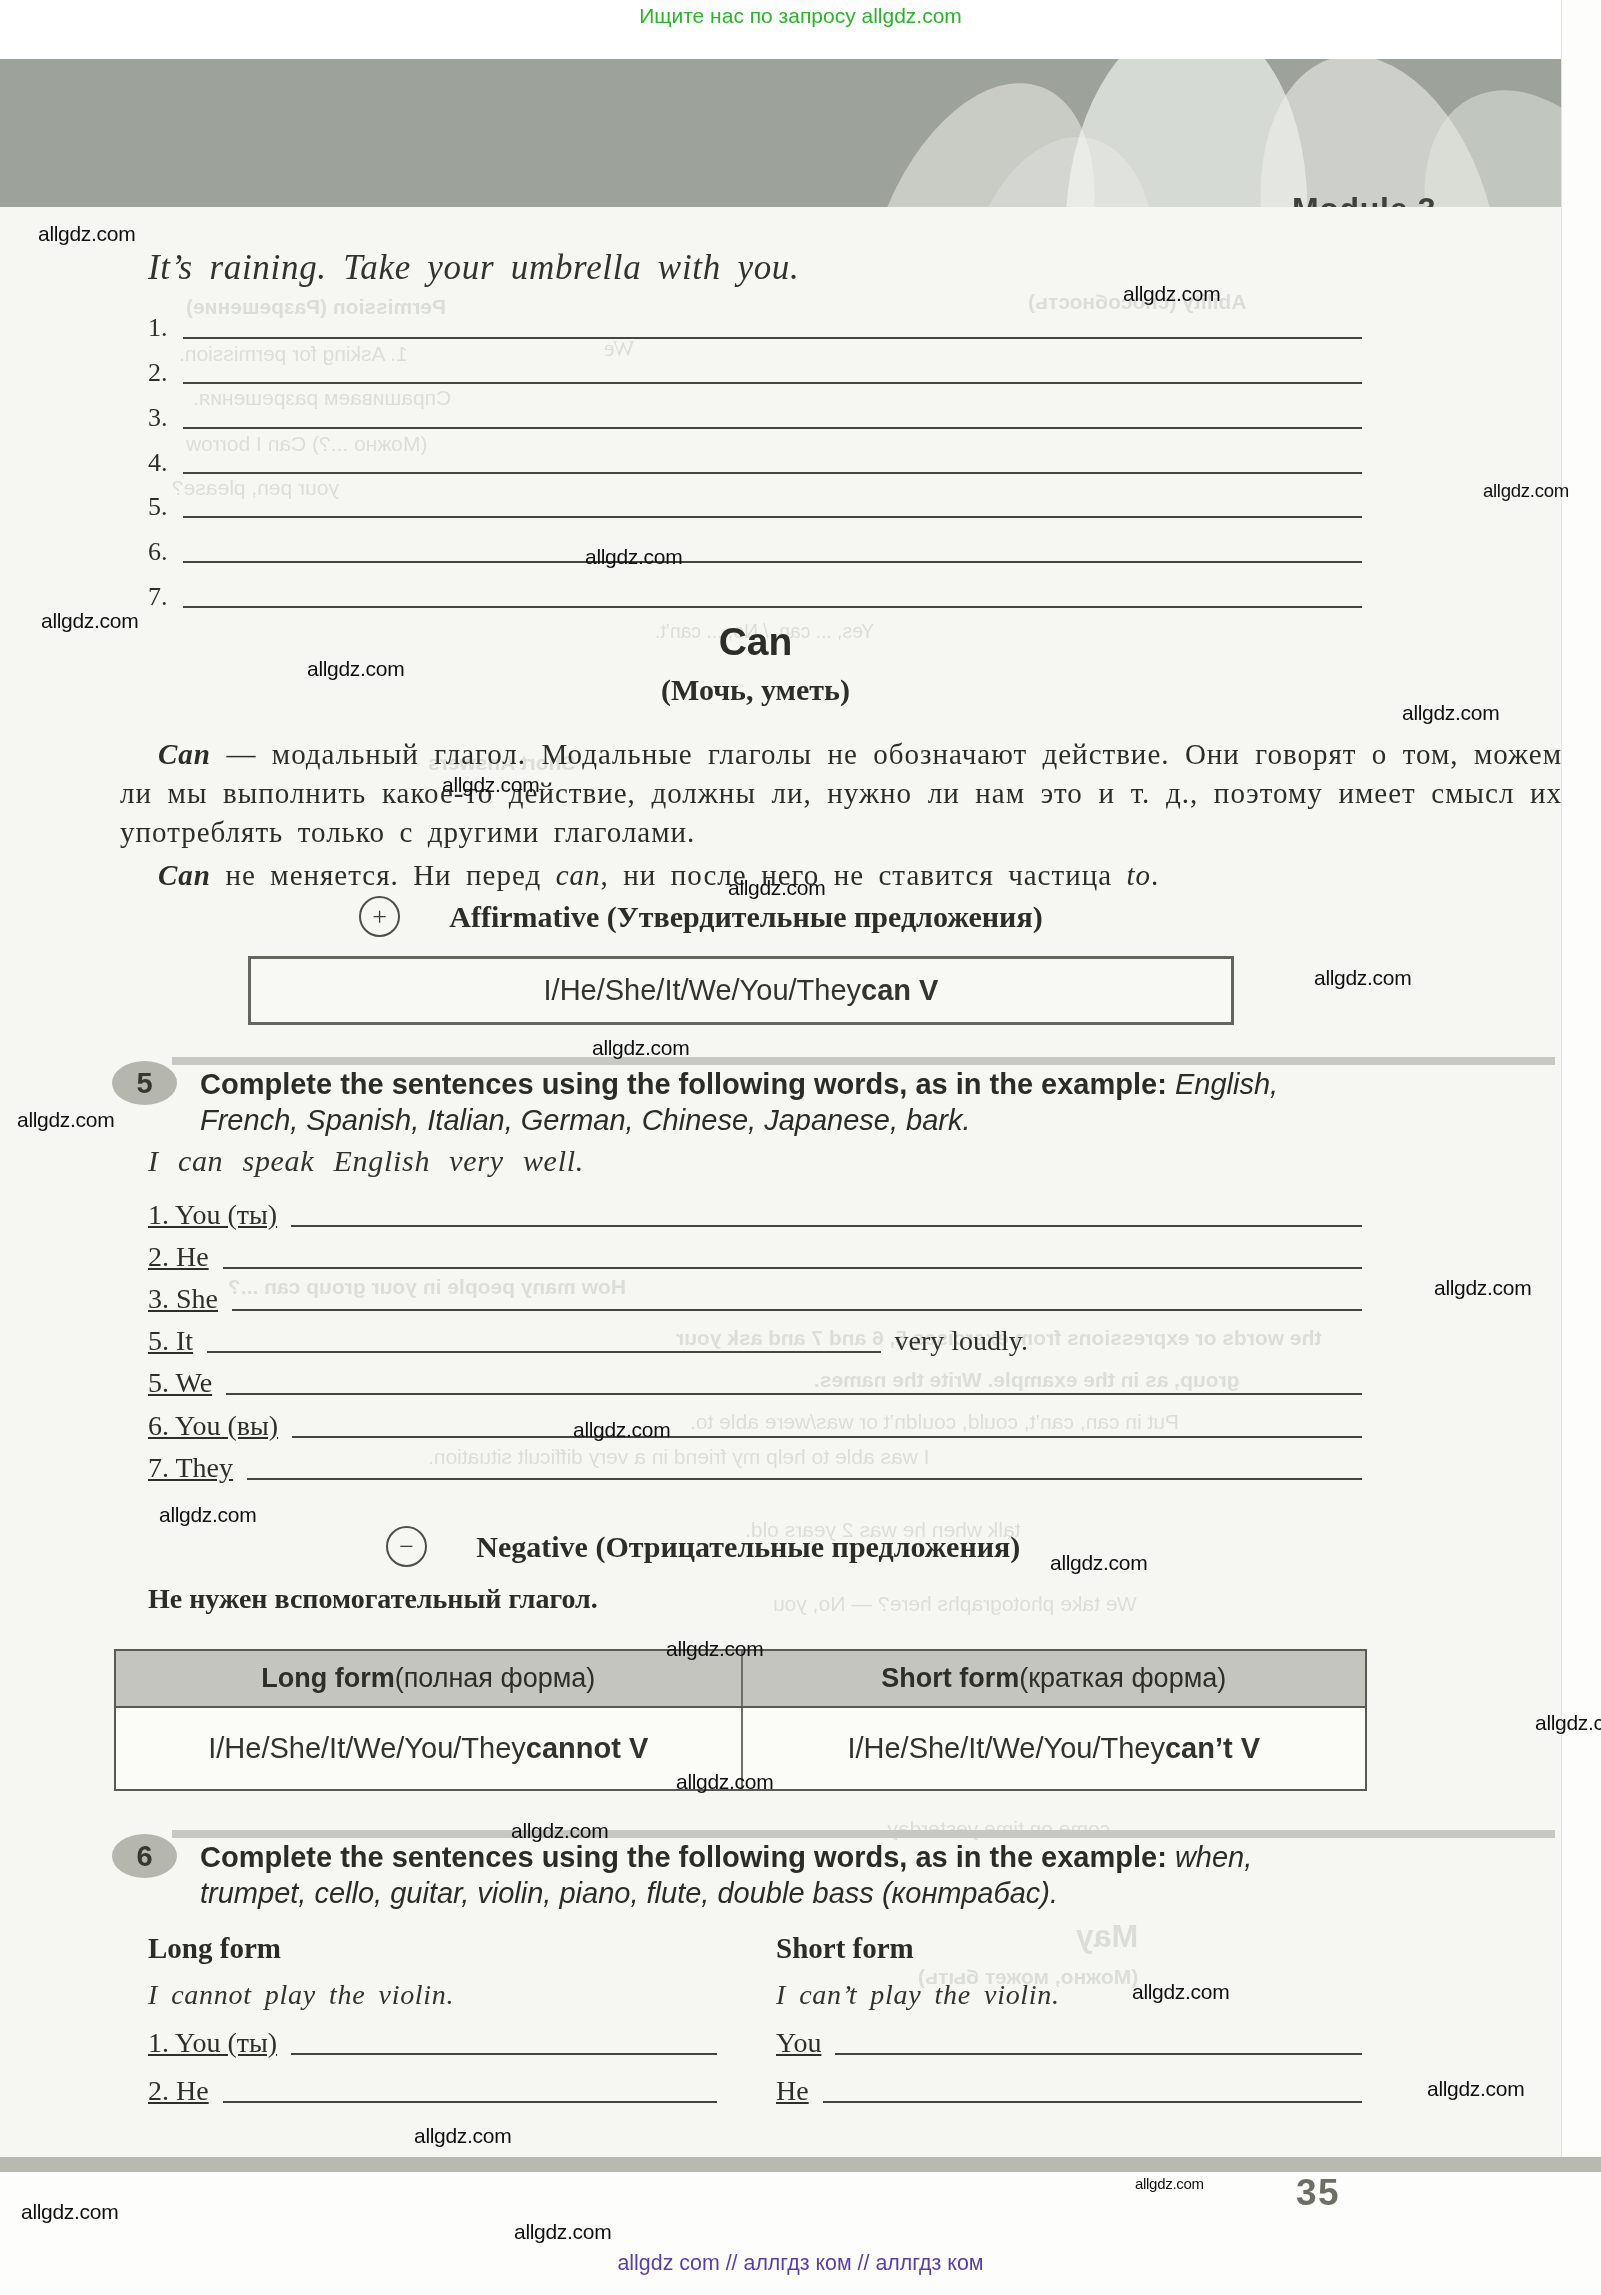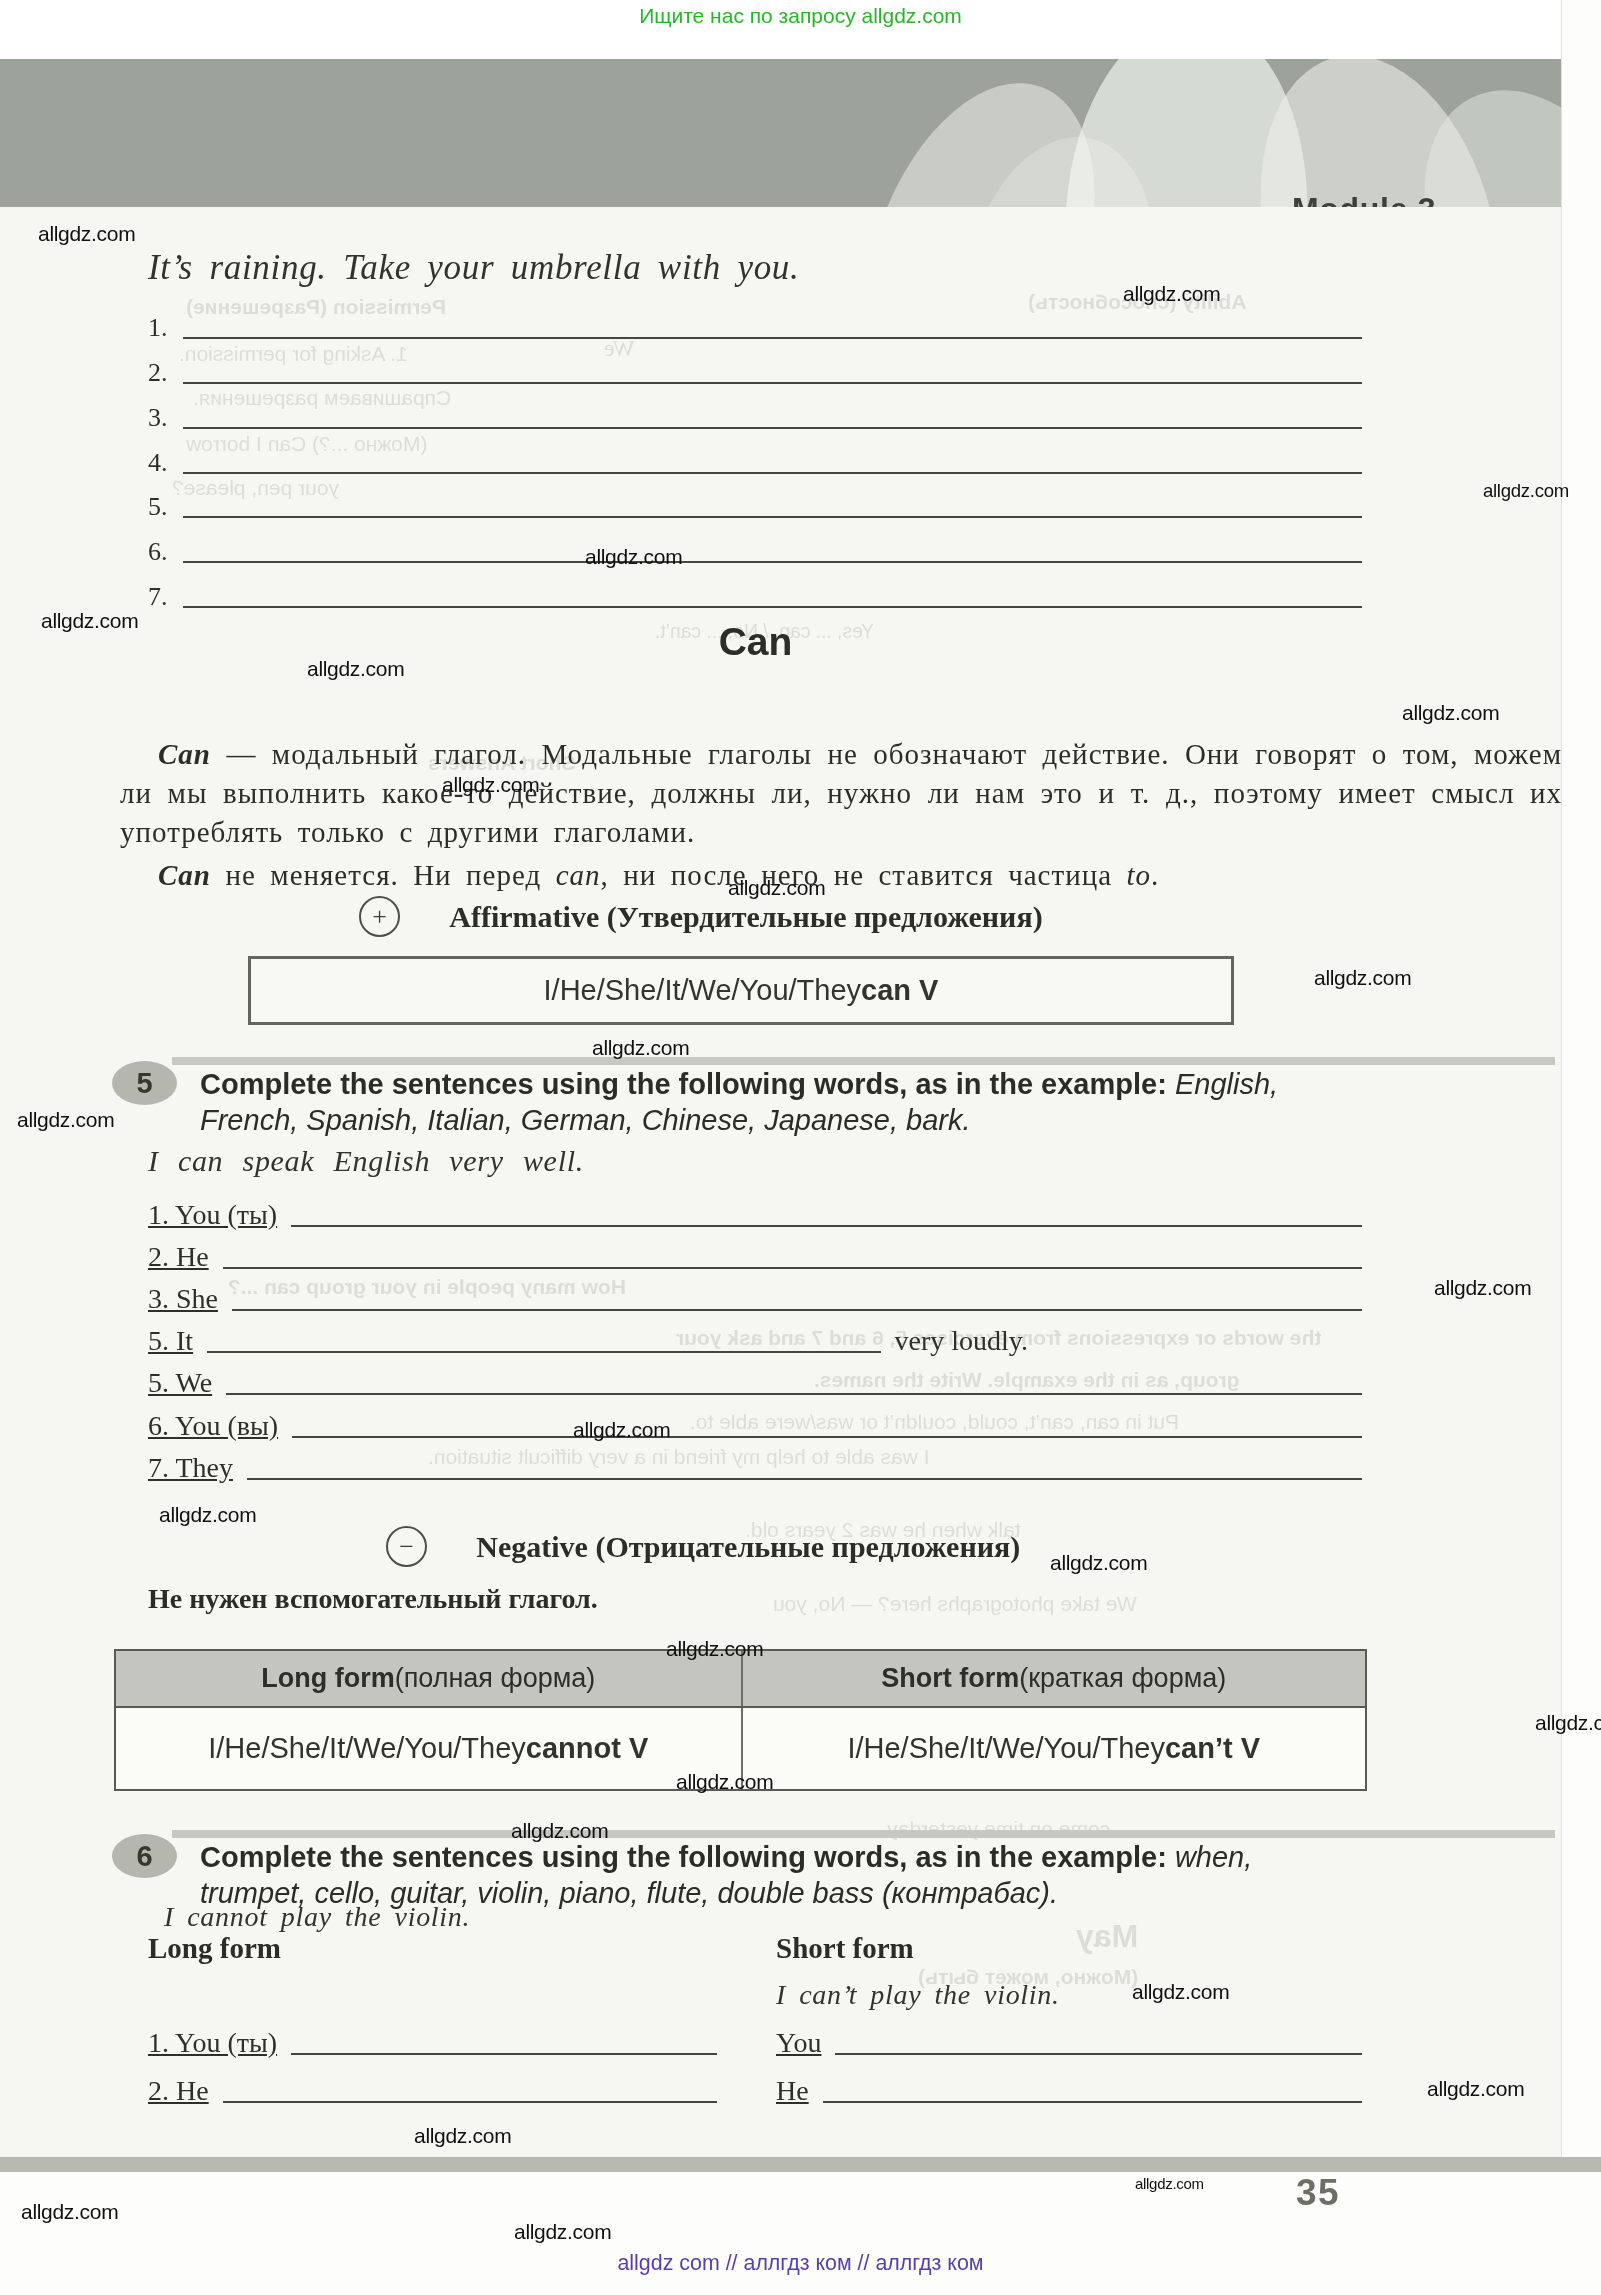--- a/index.html
+++ b/index.html
@@ -76,21 +76,21 @@
   .tbl .hd{display:flex;background:#c4c5bf;border-bottom:2.8px solid #585b52;}
   .tbl .bd{display:flex;}
   .cell{width:50%;box-sizing:border-box;display:flex;align-items:center;justify-content:center;}
   .hd .cell{height:55px;font-family:"Liberation Sans",sans-serif;font-size:27px;color:#2e2e29;}
   .bd .cell{height:81px;font-family:"Liberation Sans",sans-serif;font-size:29px;color:#33332e;}
   .cell + .cell{border-left:2.1px solid #6d7066;}
   
   .colhead{position:absolute;font-weight:bold;font-size:29px;color:#2c2c27;}
   .ch-long{left:148px;top:1932px;} .ch-short{left:776px;top:1932px;}
   .colex{position:absolute;font-style:italic;font-size:28px;letter-spacing:0.7px;word-spacing:5.5px;color:#33332e;}
-  .cx-long{left:148px;top:1901px;margin-left:16px;} .cx-short{left:776px;top:1979px;}
+  .cx-long{left:148px;top:1979px;} .cx-short{left:776px;top:1979px;}
   .e6l{left:148px;width:569px;height:34px;}
   .e6s{left:776px;width:586px;height:34px;}
   .e6r1{top:2025px;} .e6r2{top:2073px;}
   
   .grayband{position:absolute;left:0;top:2157px;width:1601px;height:15px;background:#b8bab2;}
   .pageno{position:absolute;left:1296px;top:2172px;font-family:"Liberation Sans",sans-serif;
       font-weight:bold;font-size:37px;color:#6c6f66;letter-spacing:1.4px;}
   .footer{position:absolute;left:0;top:2251px;width:1601px;text-align:center;
       font-family:"Liberation Sans",sans-serif;font-size:21.4px;color:#5b3fa8;font-weight:500;}
   
@@ -184,20 +184,21 @@
   <div class="row s1r s1r6">
     <span class="num">6.</span>
     <span class="wline"></span>
   </div>
   <div class="row s1r s1r7">
     <span class="num">7.</span>
     <span class="wline"></span>
   </div>
 
   <div class="can-title">Can</div>
+  <div class="can-sub">(Мочь, уметь)</div>
 
   <div class="para p1"><span class="ser-it bold">Can</span><span> — модальный глагол. Модальные глаголы не обозначают действие. Они говорят о том, можем ли мы выполнить какое-то действие, должны ли, нужно ли нам это и т. д., поэтому имеет смысл их употреблять только с другими глаголами.</span></div>
 
   <div class="para p2"><span class="ser-it bold">Can</span><span> не меняется. Ни перед </span><span class="ser-it">can</span><span>, ни после него не ставится частица </span><span class="ser-it">to</span><span>.</span></div>
 
   <div class="signrow aff">
     <span class="circle">+</span>
     <span class="headtxt">Affirmative (Утвердительные предложения)</span>
   </div>
 

